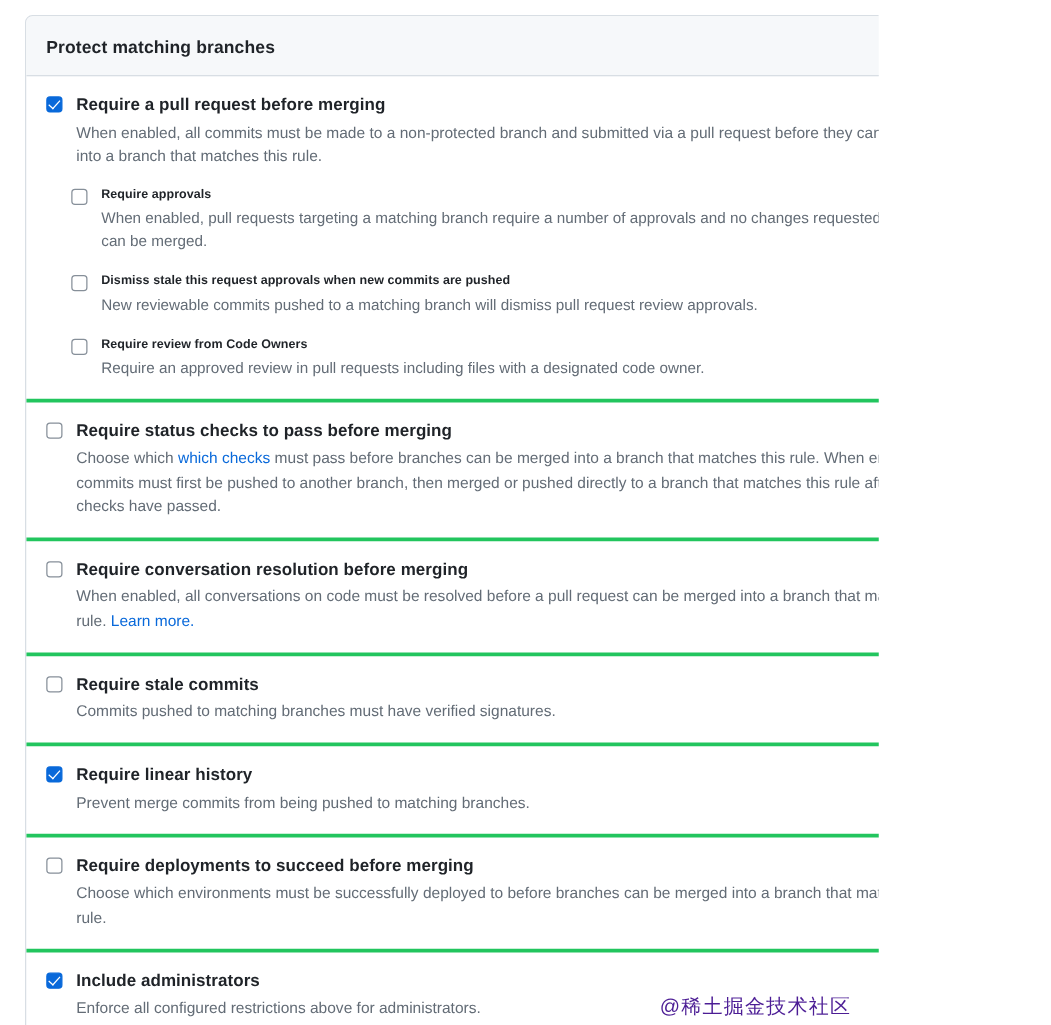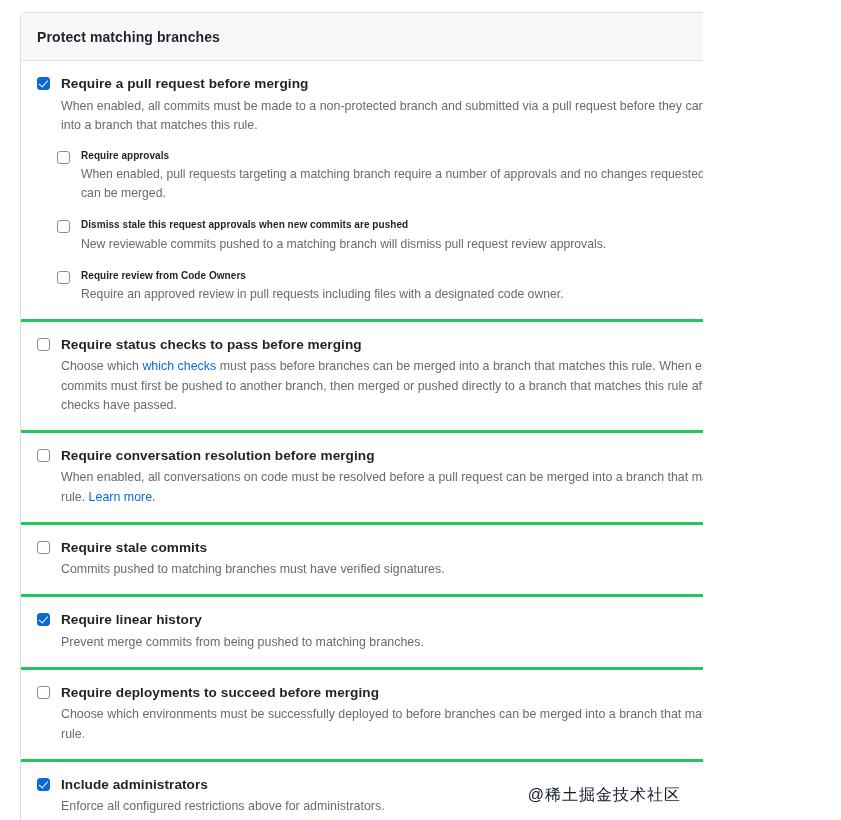--- a/index.html
+++ b/index.html
@@ -116,23 +116,23 @@
     margin-top: 14px;
     padding-left: 20px;
   }
   .nested .opt + .opt { margin-top: 15px; }
   .nested .opt-label { font-size: 10px; }
   .nested .opt-desc { font-size: 12.2px; }
 
   .watermark {
     position: absolute;
     right: 22px;
-    bottom: 14px;
+    bottom: 4px;
     font-size: 16px;
-    color: #0f172a;
+    color: #4c1d95;
     letter-spacing: 1px;
     white-space: nowrap;
     user-select: none;
   }
 </style>
 </head>
 <body>
 
 <div id="stage">
 

